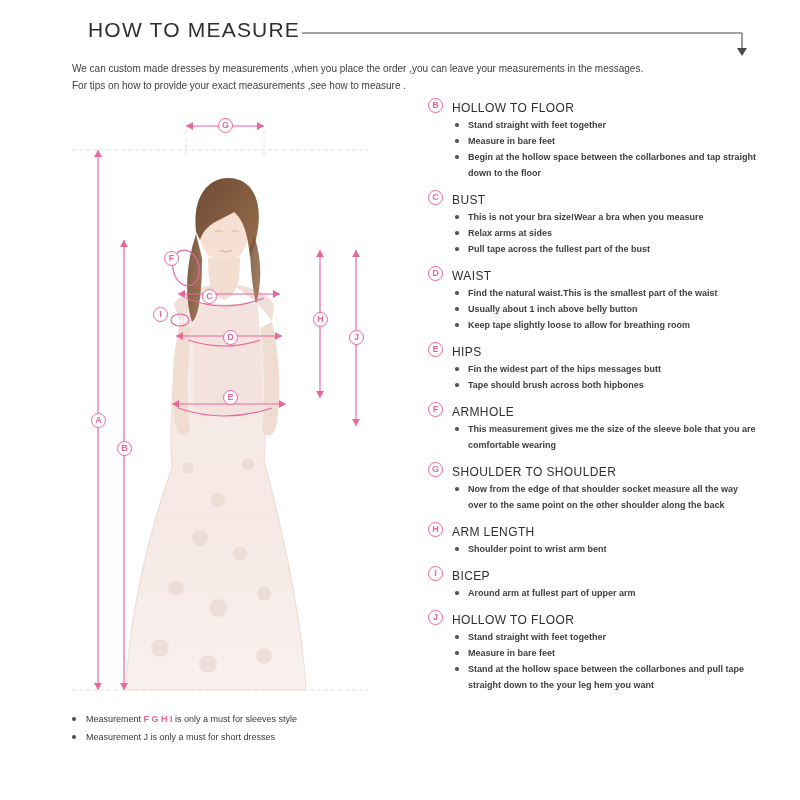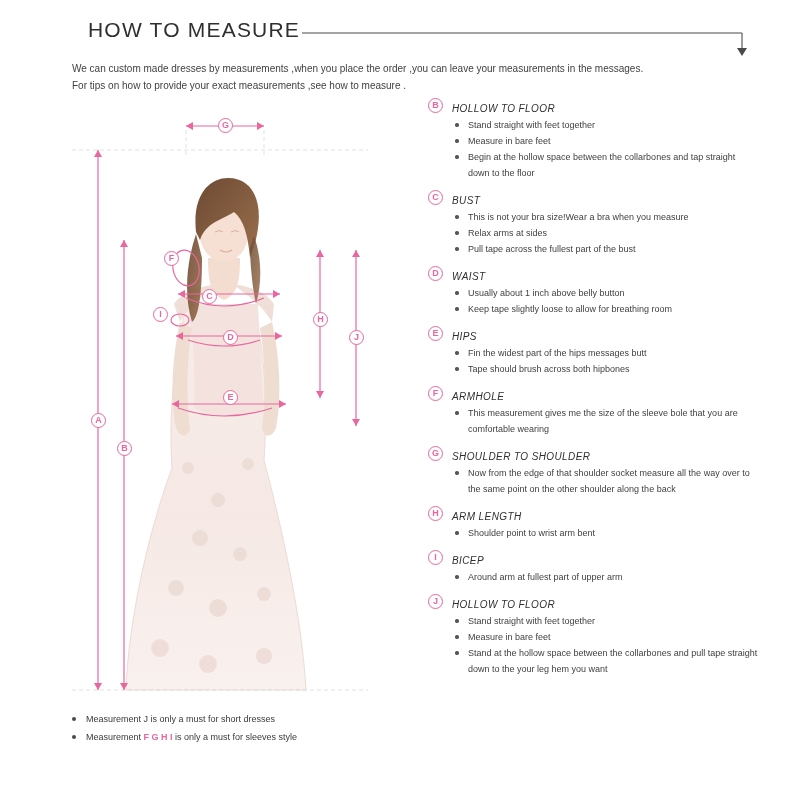--- a/index.html
+++ b/index.html
@@ -138,37 +138,37 @@
     border: 1.4px solid #e8679f;
     color: #e8679f;
     background: #fff;
     font-size: 9px;
     line-height: 13px;
     text-align: center;
     font-weight: 700;
     box-sizing: border-box;
   }
   .sec-title {
-    font-size: 10px;
+    font-size: 12px;
     letter-spacing: 0.4px;
     color: #2f2f2f;
     line-height: 15px;
-    font-style: italic;
   }
   .bullets {
     margin: 1px 0 0 0;
     padding: 0;
     list-style: none;
   }
   .bullets li {
     position: relative;
     padding-left: 40px;
     font-size: 9px;
     line-height: 16px;
     color: #3f3f3f;
+    font-weight: bold;
   }
   .bullets li .bdot {
     position: absolute;
     left: 27px;
     top: 6px;
     width: 3.5px;
     height: 3.5px;
     border-radius: 50%;
     background: #555;
   }
@@ -301,25 +301,25 @@
   <div class="badge" style="left:85px; top:199px;">I</div>
   <div class="badge" style="left:155px; top:222px;">D</div>
   <div class="badge" style="left:155px; top:282px;">E</div>
   <div class="badge" style="left:245px; top:204px;">H</div>
   <div class="badge" style="left:281px; top:222px;">J</div>
 </div>
 
 <div class="notes">
   <div class="note-row">
     <span class="dot"></span>
-    <span class="note-wrap">Measurement J is only a must for short dresses</span>
+    <span class="note-wrap">Measurement </span><span class="hl">F G H I</span><span class="note-wrap"> is only a must for sleeves style</span>
   </div>
   <div class="note-row">
     <span class="dot"></span>
-    <span class="note-wrap">Measurement </span><span class="hl">F G H I</span><span class="note-wrap"> is only a must for sleeves style</span>
+    <span class="note-wrap">Measurement J is only a must for short dresses</span>
   </div>
 </div>
 
 <div class="right-col">
 
   <div class="section">
     <div class="sec-head">
       <span class="sec-badge">B</span>
       <span class="sec-title">HOLLOW TO FLOOR</span>
     </div>
@@ -341,20 +341,21 @@
       <li><span class="bdot"></span><span>Pull tape across the fullest part of the bust</span></li>
     </ul>
   </div>
 
   <div class="section">
     <div class="sec-head">
       <span class="sec-badge">D</span>
       <span class="sec-title">WAIST</span>
     </div>
     <ul class="bullets">
+      <li><span class="bdot"></span><span>Find the natural waist.This is the smallest part of the waist</span></li>
       <li><span class="bdot"></span><span>Usually about 1 inch above belly button</span></li>
       <li><span class="bdot"></span><span>Keep tape slightly loose to allow for breathing room</span></li>
     </ul>
   </div>
 
   <div class="section">
     <div class="sec-head">
       <span class="sec-badge">E</span>
       <span class="sec-title">HIPS</span>
     </div>

